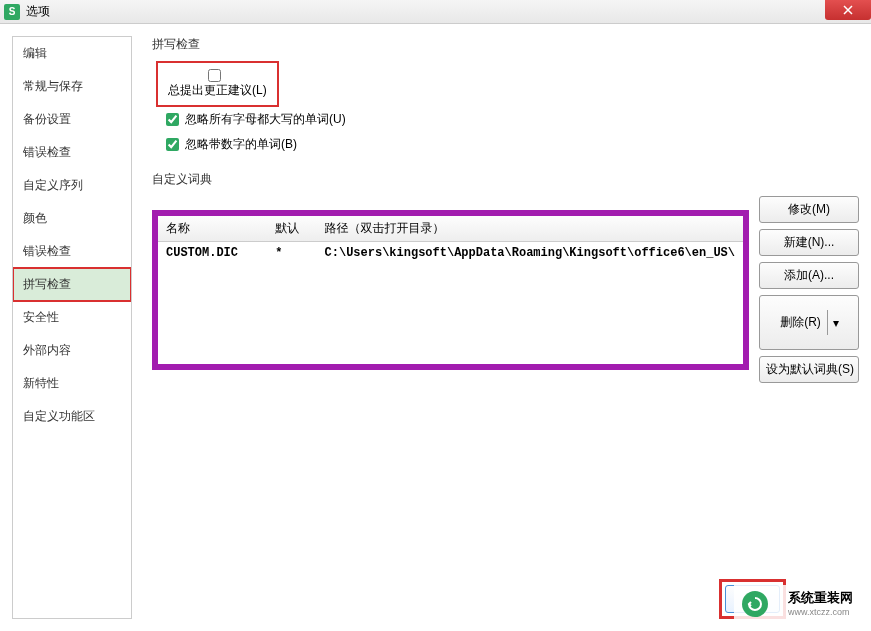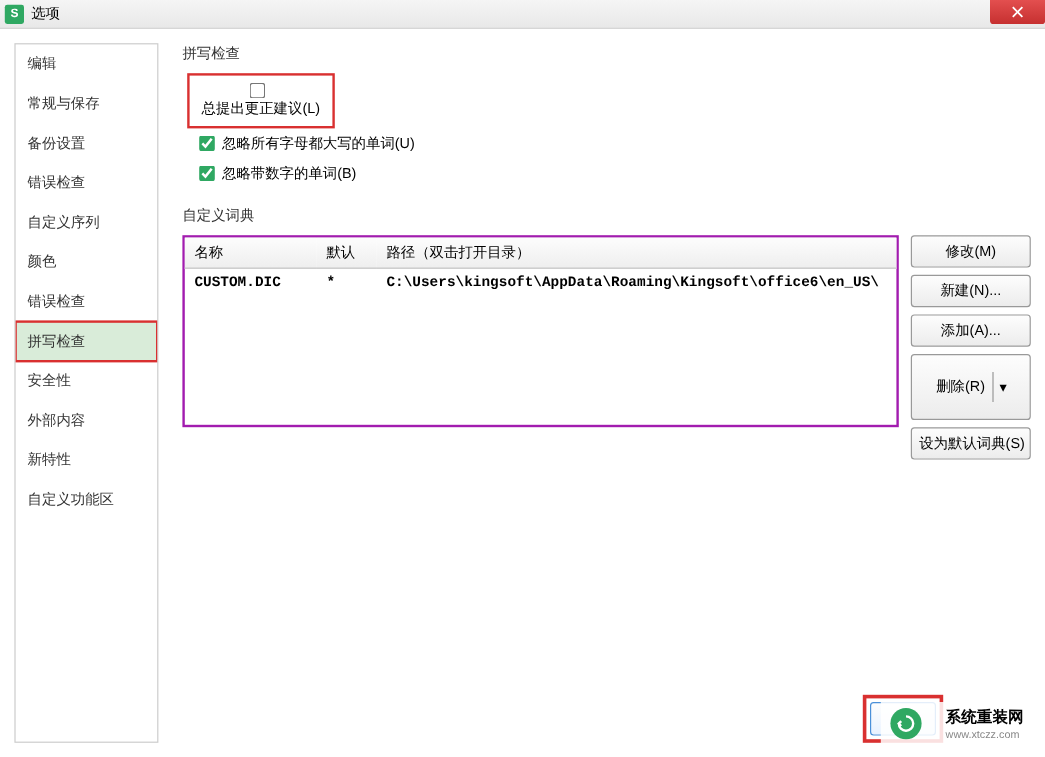--- a/index.html
+++ b/index.html
@@ -103,23 +103,24 @@
     .dict-section {
       margin-top: 14px;
     }
     .dict-container {
       display: flex;
       gap: 10px;
       margin-top: 6px;
     }
     .dict-table-wrap {
       flex: 1;
-      border: 2px solid #a21caf;
+      border: 6px solid #a21caf;
       height: 160px;
       background: #fff;
+      margin-top: 14px;
     }
     .dict-table {
       width: 100%;
       border-collapse: collapse;
       font-size: 12px;
     }
     .dict-table th {
       text-align: left;
       padding: 4px 8px;
       background: linear-gradient(#fdfdfd, #eee);
@@ -180,21 +181,21 @@
       background: linear-gradient(#fdfdfd, #e8f2ff);
       border: 1px solid #4a90d9;
       border-radius: 3px;
       cursor: pointer;
     }
     .watermark {
       position: absolute;
       bottom: 10px;
       right: 10px;
       display: flex;
-      align-items: center;
+      align-items: flex-end;
       gap: 20px;
       background: rgba(255,255,255,0.85);
       padding: 4px 8px;
       z-index: 100;
     }
     .watermark-icon {
       width: 26px;
       height: 26px;
       background: #2fa862;
       border-radius: 50%;

